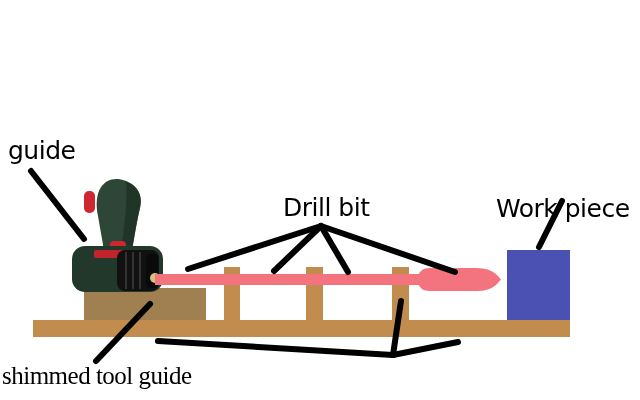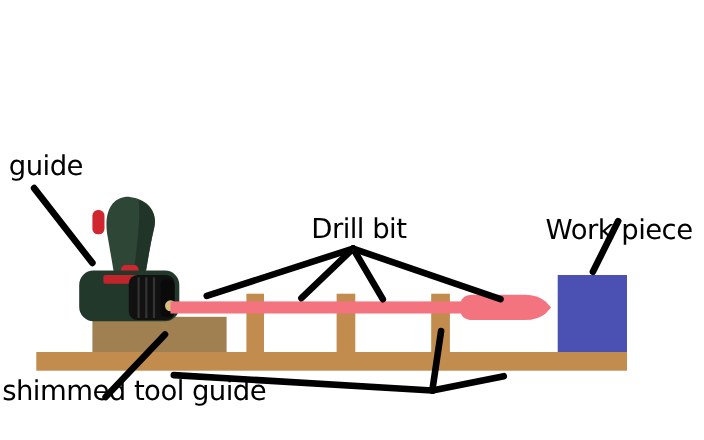--- a/index.html
+++ b/index.html
@@ -24,21 +24,21 @@
     position: absolute;
     color: var(--annotation, #000000);
     font-size: 25px;
     line-height: 1;
     white-space: nowrap;
     letter-spacing: -0.5px;
   }
   .lbl-drill            { left: 8px;   top: 138px; }
   .lbl-drill-bit        { left: 283px; top: 195px; }
   .lbl-work-piece       { left: 496px; top: 156px; margin-top: 40px; }
-  .lbl-shim             { left: 2px;   top: 343px; }
+  .lbl-shim             { left: 2px;   top: 363px; font-family: Liberation Serif, serif; }
   .lbl-jig              { left: 342px; top: 366px; }
 
   .wood      { fill: var(--wood, #c28c4e); }
   .shimfill  { fill: var(--shim, #a07f50); }
   .bitfill   { fill: var(--drill-bit, #f3737e); }
   .wpfill    { fill: var(--work-piece, #4b51b3); }
   .ptr       { stroke: var(--annotation, #000000); stroke-width: 6; stroke-linecap: round; fill: none; }
   .redfill   { fill: var(--drill-accent-red, #cf2630); }
 </style>
 </head>

